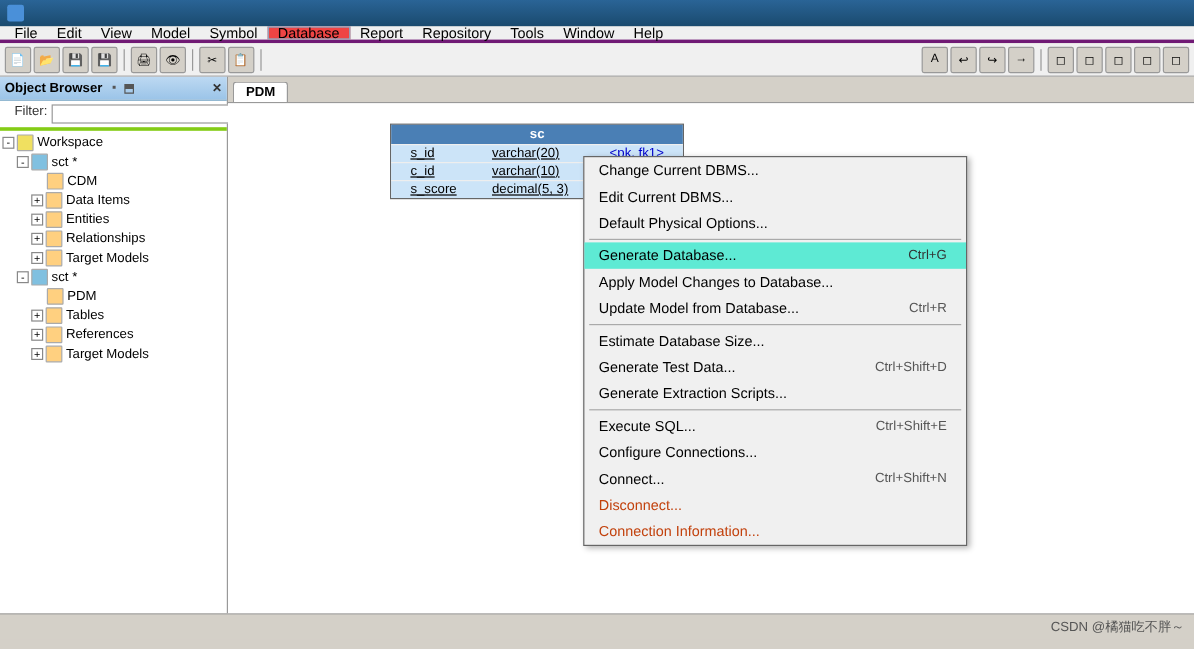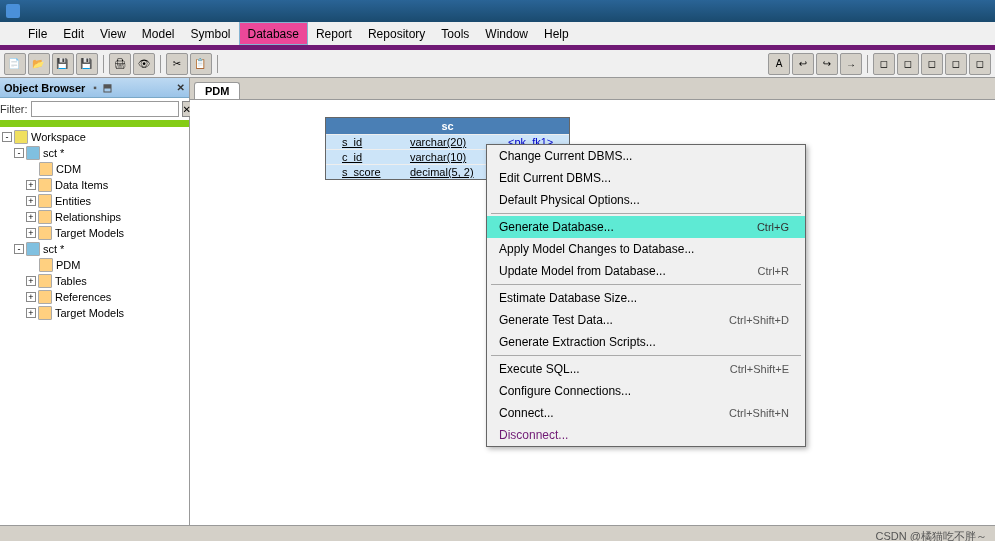--- a/index.html
+++ b/index.html
@@ -28,36 +28,36 @@
       width: 14px;
       height: 14px;
       background: #4a90d9;
       border-radius: 2px;
       flex-shrink: 0;
     }
 
     
     .menu-bar {
       background: #f0f0f0;
-      height: 28px;
-      display: flex;
-      align-items: center;
-      border-bottom: 5px solid #701a75;
-      padding: 0 20px;
+      height: 14px;
+      display: flex;
+      align-items: center;
+      border-bottom: 3px solid #701a75;
+      padding: 0 4px;
     }
     .menu-item {
       padding: 2px 8px;
       cursor: pointer;
       font-size: 12px;
       height: 100%;
       display: flex;
       align-items: center;
     }
     .menu-item.active {
-      background: #ec4899;
+      background: #ef4444;
       border: 1px solid #84b3d1;
     }
 
     
     .toolbar {
       background: #f0f0f0;
       height: 28px;
       border-bottom: 1px solid #999;
       display: flex;
       align-items: center;
@@ -112,24 +112,23 @@
       justify-content: flex-end;
     }
     .panel-close {
       margin-left: auto;
       cursor: pointer;
       font-size: 10px;
       color: #333;
     }
     .filter-row {
       display: flex;
-      align-items: center;
-      padding: 3px 0;
+      padding: 3px 12px;
       gap: 3px;
-      border-bottom: 7px solid #84cc16;
+      border-bottom: 3px solid #84cc16;
     }
     .filter-label {
       font-size: 11px;
       color: #333;
     }
     .filter-input {
       flex: 1;
       height: 16px;
       border: 1px solid #999;
       font-size: 11px;
@@ -279,21 +278,21 @@
       padding: 4px 16px 4px 12px;
       cursor: pointer;
       font-size: 12px;
       color: #000;
     }
     .dropdown-item.highlighted {
       background: #5eead4;
       color: #000;
     }
     .dropdown-item.disabled {
-      color: #701a75;
+      color: #c2410c;
       cursor: default;
     }
     .dropdown-separator {
       height: 1px;
       background: #aaa;
       margin: 2px 4px;
     }
     .shortcut {
       color: #555;
       font-size: 11px;
@@ -479,21 +478,21 @@
             <span class="db-col-type">varchar(20)</span>
             <span class="db-col-key">&lt;pk, fk1&gt;</span>
           </div>
           <div class="db-table-row selected">
             <span class="db-col-name">c_id</span>
             <span class="db-col-type">varchar(10)</span>
             <span class="db-col-key">&lt;pk, fk2&gt;</span>
           </div>
           <div class="db-table-row selected">
             <span class="db-col-name">s_score</span>
-            <span class="db-col-type">decimal(5, 2)</span>
+            <span class="db-col-type">decimal(5, 3)</span>
           </div>
         </div>
 
       <div class="dropdown-overlay">
         <div class="dropdown-menu" id="dbDropdown" style="top: 44px; left: 296px;">
 
         <div class="dropdown-item">
               <span>Change Current DBMS...</span>
             </div>
             <div class="dropdown-item">
@@ -533,20 +532,23 @@
             <div class="dropdown-item">
               <span>Configure Connections...</span>
             </div>
             <div class="dropdown-item">
               <span>Connect...</span>
               <span class="shortcut">Ctrl+Shift+N</span>
             </div>
             <div class="dropdown-item disabled">
               <span>Disconnect...</span>
             </div>
+            <div class="dropdown-item disabled">
+              <span>Connection Information...</span>
+            </div>
           </div>
       </div>
     </div>
   </div>
 
 </div>
 
 <div class="status-bar">
   <span></span>
   <span class="status-right">CSDN @橘猫吃不胖～</span>

